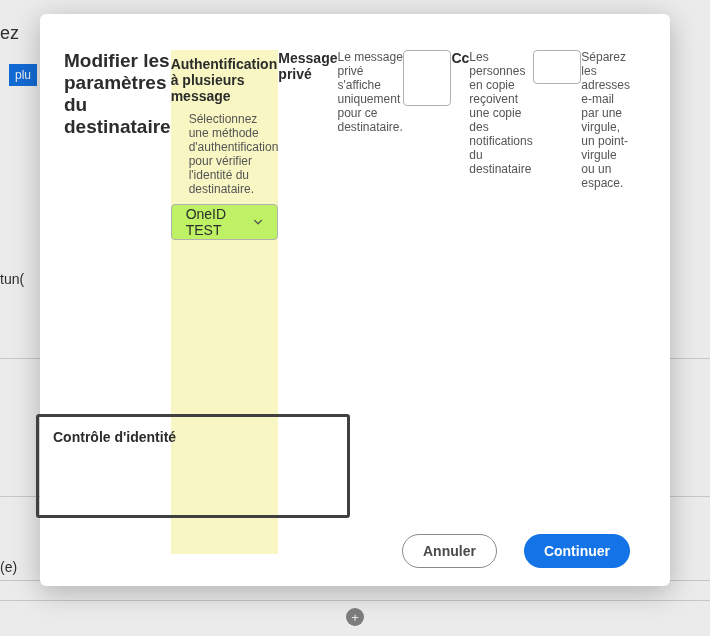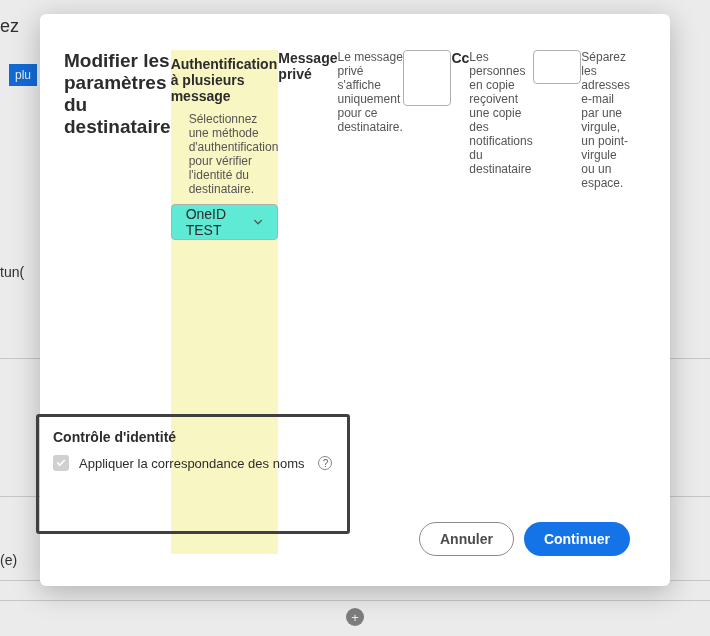--- a/index.html
+++ b/index.html
@@ -13,20 +13,21 @@
     }
     .backdrop {
       position: absolute;
       inset: 0;
       background: #fff;
     }
     .backdrop .text-fragment {
       position: absolute;
       font-size: 14px;
       color: #333;
+      margin-top: 7px;
     }
     .backdrop .plu-badge {
       position: absolute;
       top: 64px; left: 9px;
       background: #1473e6;
       color: #fff;
       font-size: 12px;
       padding: 4px 6px;
     }
     .backdrop .hr {
@@ -90,21 +91,21 @@
       margin-bottom: 4px;
     }
     .highlight-block .hint {
       padding-left: 18px;
     }
     .select {
       width: 100%;
       height: 36px;
       border: 1px solid #b0b0b0;
       border-radius: 4px;
-      background: #5eead4;
+      background: #bef264;
       display: flex;
       align-items: center;
       justify-content: space-between;
       padding: 0 14px;
       font-size: 14px;
       color: #2c2c2c;
       cursor: pointer;
     }
     .chevron {
       width: 12px; height: 12px;
@@ -173,23 +174,23 @@
       display: inline-flex;
       align-items: center;
       justify-content: center;
       font-size: 10px;
       color: #666;
       margin-left: 4px;
     }
     .button-row {
       position: absolute;
       right: 40px;
-      bottom: 30px;
-      display: flex;
-      gap: 10px;
+      bottom: 18px;
+      display: flex;
+      gap: 27px;
     }
     .btn {
       height: 34px;
       padding: 0 20px;
       border-radius: 17px;
       font-size: 14px;
       font-weight: 600;
       cursor: pointer;
       display: flex;
       align-items: center;
@@ -248,22 +249,13 @@
   <div class="small-hint">Séparez les adresses e-mail par une virgule, un point-virgule ou un espace.</div>
 
   <div class="button-row">
     <button class="btn btn-secondary">Annuler</button>
     <button class="btn btn-primary">Continuer</button>
   </div>
 </div>
 
 <div class="identity-box">
   <div class="section-heading">Contrôle d'identité</div>
-  <div class="checkbox-row">
-    <div class="checkbox">
-      <svg viewBox="0 0 12 12">
-          <path d="M2 6l2.5 2.5L10 3" stroke="#fff" stroke-width="2" fill="none" stroke-linecap="round" stroke-linejoin="round"></path>
-        </svg>
-    </div>
-    <span class="checkbox-label">Appliquer la correspondance des noms</span>
-    <span class="info-icon">?</span>
-  </div>
 </div>
 
 </body></html>

